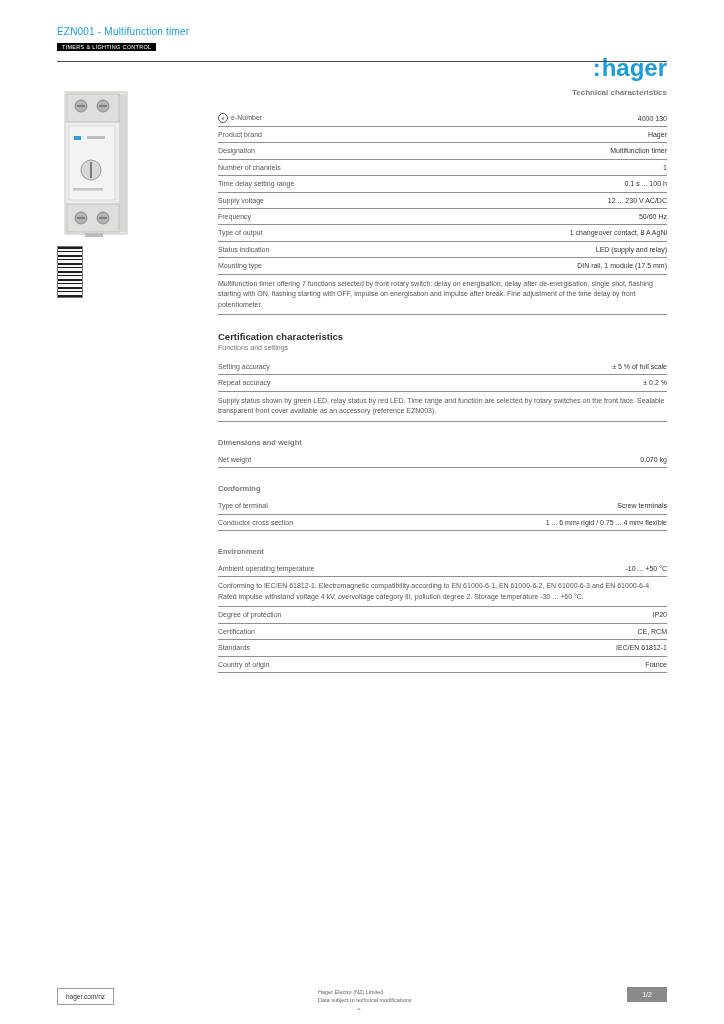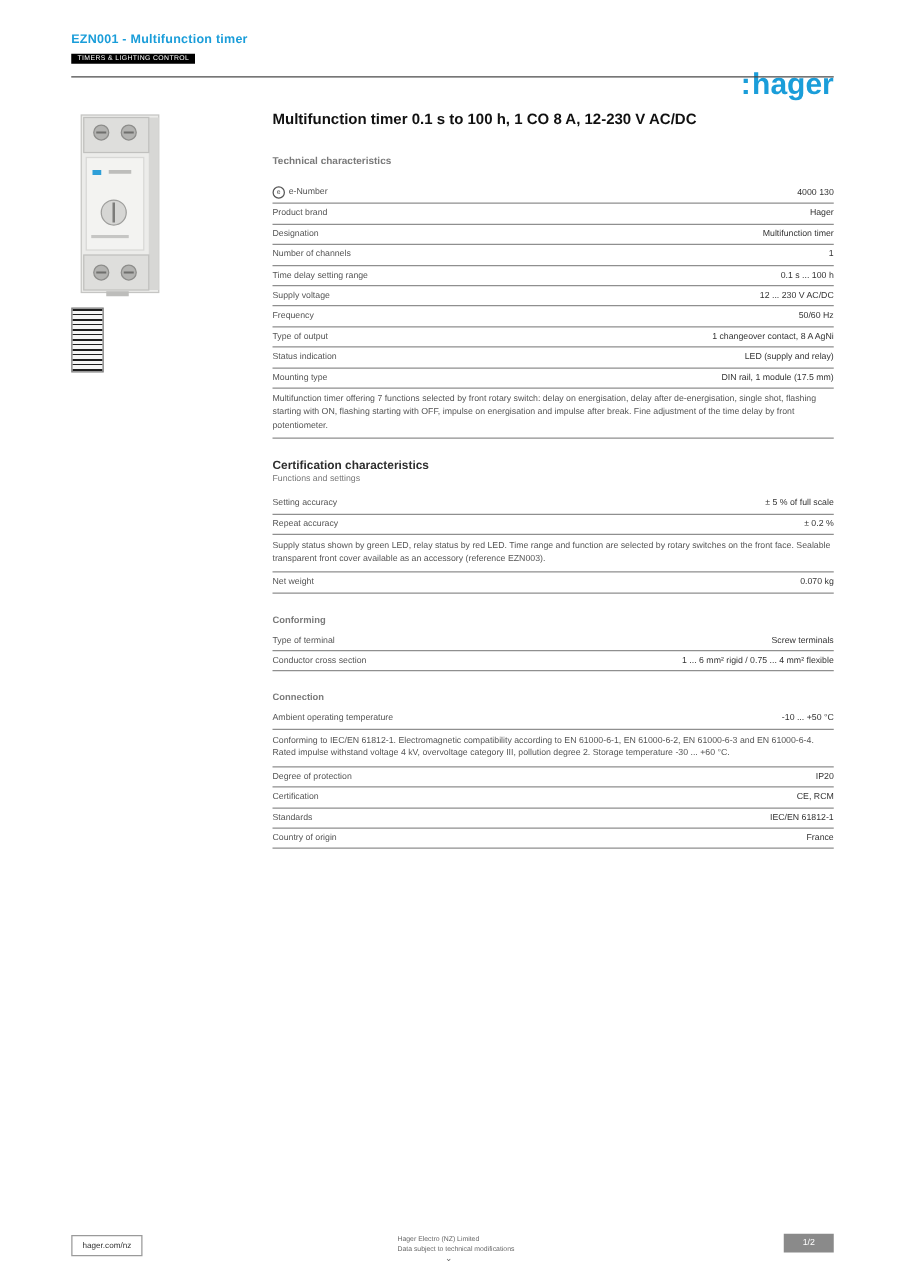--- a/index.html
+++ b/index.html
@@ -3,35 +3,35 @@
 <meta charset="utf-8">
 <style>
   html,body{margin:0;padding:0;}
   body{
     width:724px;height:1024px;background:#ffffff;position:relative;overflow:hidden;
     font-family:"Liberation Sans", sans-serif;color:#333;
   }
   .page{position:absolute;inset:0;background:#fff;}
 
   
-  .header-title{position:absolute;left:57px;top:26px;font-size:10px;font-weight:bold;color:#1a9dd9;letter-spacing:.2px;}
+  .header-title{position:absolute;left:57px;top:26px;font-size:10px;font-weight:normal;color:#1a9dd9;letter-spacing:.2px;}
   .category-tag{position:absolute;left:57px;top:43px;background:#000;color:#fff;font-size:5.5px;padding:1px 5px;letter-spacing:.3px;}
   .header-rule{position:absolute;left:57px;right:57px;top:61px;border-top:1px solid #4a4a4a;}
   .logo{position:absolute;right:57px;top:22px;font-size:24px;font-weight:bold;color:#1a9dd9;line-height:1;margin-top:34px;}
   .logo .logo-colon{font-weight:bold;margin-right:1px;color:#1a9dd9;}
 
   
   .photo-wrap{position:absolute;left:57px;top:88px;width:80px;height:150px;}
   .barcode{position:absolute;left:57px;top:246px;width:24px;height:50px;border:1px solid #777;
     background:repeating-linear-gradient(to bottom,#1d1d1d 0 2px,#f5f5f5 2px 4px,#1d1d1d 4px 5px,#f5f5f5 5px 8px);}
 
   
   .main{position:absolute;left:218px;top:88px;width:449px;}
   .title{font-size:12px;font-weight:bold;color:#111;margin:0 0 22px 0;line-height:1.2;}
-  .section-title{font-size:8px;font-weight:bold;color:#7a7a7a;margin:0 0 12px 0;}
+  .section-title{font-size:8px;font-weight:bold;color:#7a7a7a;margin:0 0 12px 0;text-align:right;}
 
   .spec-row{display:flex;justify-content:space-between;align-items:flex-end;
     border-bottom:1px solid #8f8f8f;padding:4px 0 3px;font-size:7px;line-height:1.2;}
   .spec-label{color:#555;display:flex;align-items:center;gap:3px;}
   .spec-value{color:#333;text-align:right;white-space:nowrap;}
 
   .circle-icon{display:inline-block;width:8px;height:8px;border:1px solid #555;border-radius:50%;
     font-size:5.5px;line-height:8px;text-align:center;color:#555;flex:0 0 auto;}
 
   .note{font-size:7px;color:#555;line-height:1.5;border-bottom:1px solid #8f8f8f;padding:4px 0 4px;}
@@ -78,21 +78,20 @@
       <circle cx="24" cy="130" r="6" fill="#b3b3b1" stroke="#8d8d8b"></circle>
       <line x1="20" y1="130" x2="28" y2="130" stroke="#6f6f6d" stroke-width="1.5"></line>
       <circle cx="46" cy="130" r="6" fill="#b3b3b1" stroke="#8d8d8b"></circle>
       <line x1="42" y1="130" x2="50" y2="130" stroke="#6f6f6d" stroke-width="1.5"></line>
       <rect x="28" y="145" width="18" height="4" fill="#bdbdbb"></rect>
     </svg>
   </div>
   <div class="barcode"></div>
 
   <div class="main">
-    <h1 class="title">Multifunction timer 0.1 s to 100 h, 1 CO 8 A, 12-230 V AC/DC</h1>
     <div class="section-title">Technical characteristics</div>
 
     <div class="spec-row">
       <span class="spec-label">
         <span class="circle-icon">e</span>
         <span>e-Number</span>
       </span>
       <span class="spec-value">4000 130</span>
     </div>
 
@@ -154,20 +153,21 @@
           <span class="spec-value">± 5 % of full scale</span>
         </div>
 
         <div class="spec-row">
           <span class="spec-label">Repeat accuracy</span>
           <span class="spec-value">± 0.2 %</span>
         </div>
       </div>
     <div class="note">Supply status shown by green LED, relay status by red LED. Time range and function are selected by rotary switches on the front face. Sealable transparent front cover available as an accessory (reference EZN003).</div>
 
+    <div class="small-heading">Dimensions and weight</div>
     <div>
 
         <div class="spec-row">
           <span class="spec-label">Net weight</span>
           <span class="spec-value">0.070 kg</span>
         </div>
       </div>
 
     <div class="small-heading">Conforming</div>
     <div>
@@ -176,21 +176,21 @@
           <span class="spec-label">Type of terminal</span>
           <span class="spec-value">Screw terminals</span>
         </div>
 
         <div class="spec-row">
           <span class="spec-label">Conductor cross section</span>
           <span class="spec-value">1 ... 6 mm² rigid / 0.75 ... 4 mm² flexible</span>
         </div>
       </div>
 
-    <div class="small-heading">Connection</div>
+    <div class="small-heading">Environment</div>
     <div>
 
         <div class="spec-row">
           <span class="spec-label">Ambient operating temperature</span>
           <span class="spec-value">-10 ... +50 °C</span>
         </div>
       </div>
     <div class="note">Conforming to IEC/EN 61812-1. Electromagnetic compatibility according to EN 61000-6-1, EN 61000-6-2, EN 61000-6-3 and EN 61000-6-4. Rated impulse withstand voltage 4 kV, overvoltage category III, pollution degree 2. Storage temperature -30 ... +60 °C.</div>
     <div>
 

